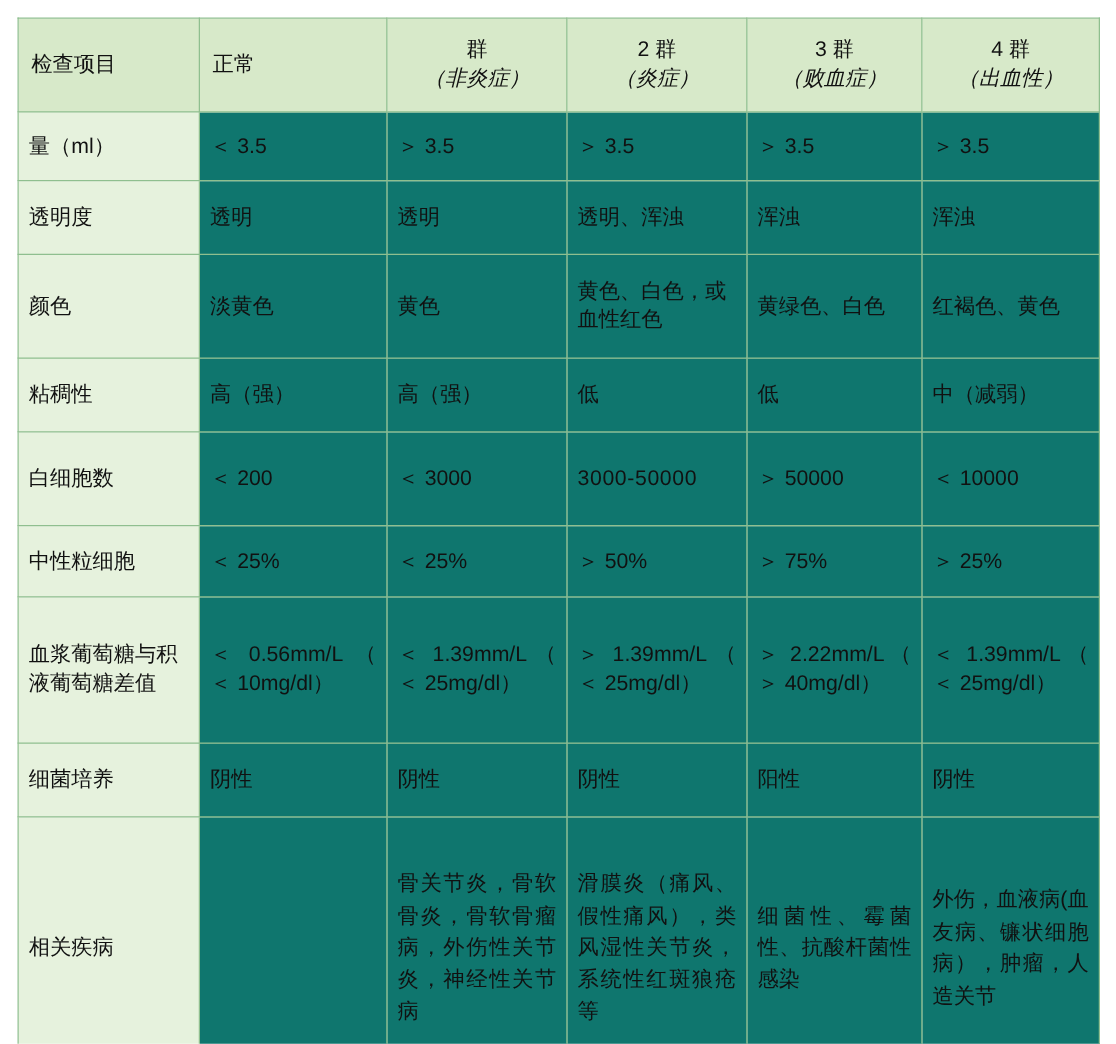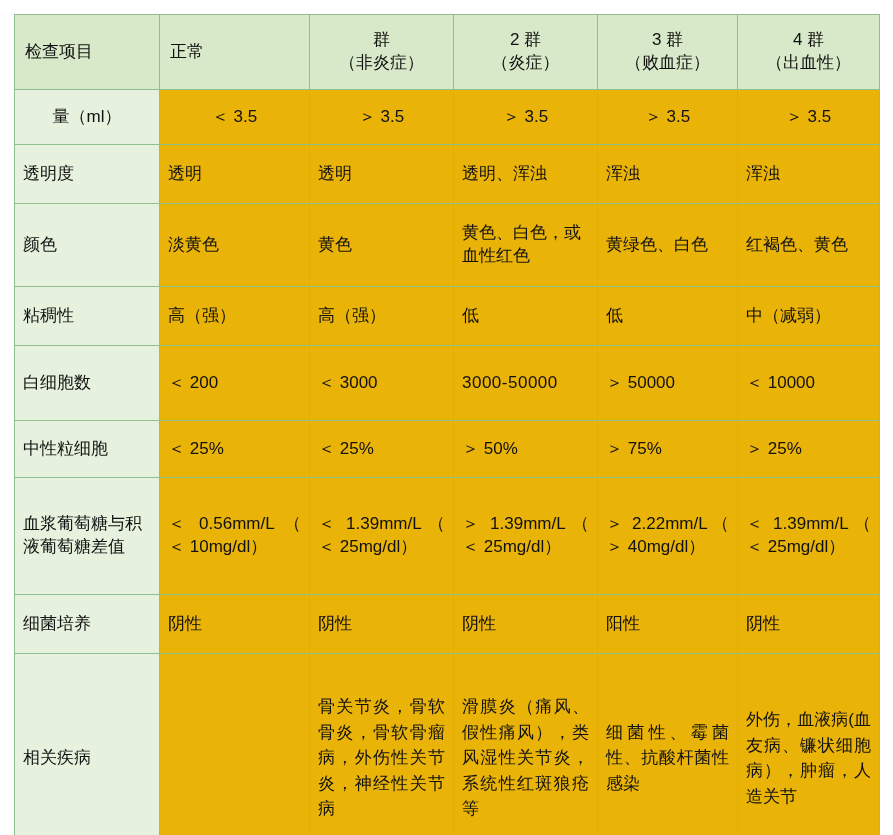--- a/index.html
+++ b/index.html
@@ -51,45 +51,45 @@
     font-size: 19px;
     font-weight: bold;
     height: 62px;
     padding: 4px 6px;
   }
   thead th.first-col {
     text-align: left;
     padding-left: 10px;
   }
   thead th .l1 { display: block; }
-  thead th .l2 { display: block; }
+  thead th .l2 { display: block; font-style: italic; }
 
   td.rowhead {
     background: #e6f2dd;
     font-size: 18px;
     text-align: left;
     padding-left: 10px;
   }
   td.cell {
-    background: #eab308;
+    background: #0f766e;
     font-size: 17px;
     text-align: left;
   }
   td.cell.justify {
     text-align: justify;
     text-align-last: left;
   }
   td.small {
     font-size: 14px;
     line-height: 1.45;
   }
   td.vtop {
     vertical-align: top;
   }
-  .row-qty td { height: 42px; text-align: center; }
+  .row-qty td { height: 42px; }
   .row-trans td { height: 46px; }
   .row-color td { height: 70px; }
   .row-visc td { height: 46px; margin-top: 28px; }
   .row-wbc td { height: 62px; }
   .row-neu td { height: 44px; }
   .row-cry td { height: 44px; }
   .row-glu td { height: 104px; }
   .row-cul td { height: 46px; }
   .row-dis td { height: 196px; }
   .row-dis td.cell {

